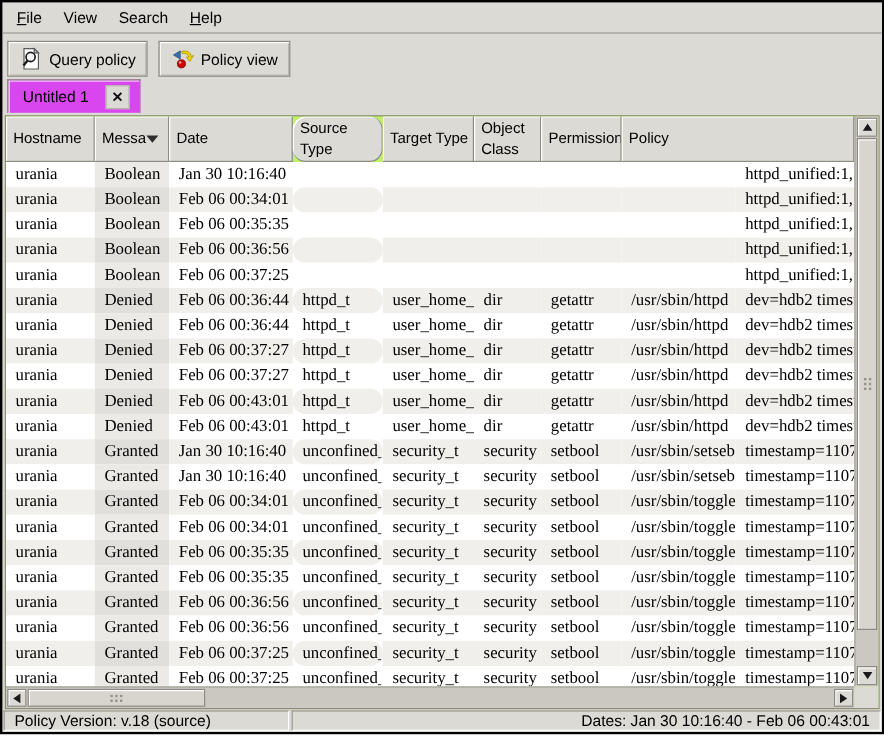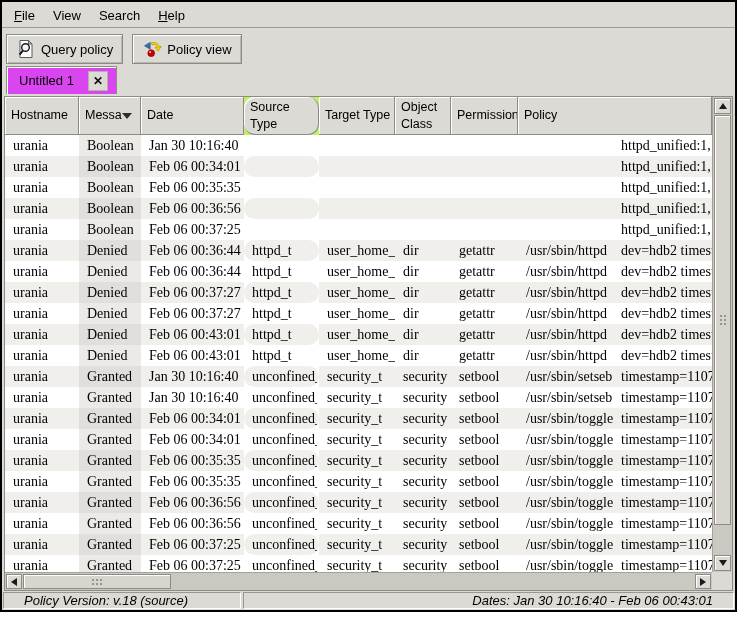--- a/index.html
+++ b/index.html
@@ -103,21 +103,21 @@
     box-shadow:4px 0 #97948e,8px 0 #97948e,0 4px #97948e,4px 4px #97948e,8px 4px #97948e;
     margin:-4px 0 0 -8px;}
   .gripv{width:2px;height:2px;background:#97948e;
     box-shadow:4px 0 #97948e,0 4px #97948e,4px 4px #97948e,0 8px #97948e,4px 8px #97948e;
     margin:-8px 0 0 -4px;}
   .corner{position:absolute;right:0;bottom:0;width:20px;height:18px;background:#dcdad5;}
   
   .statusbar{height:19px;flex:none;display:flex;padding:1px 1px;gap:2px;font-size:13px;}
   .status-sec{
     border:1px solid;border-color:#9a978f #ffffff #ffffff #9a978f;
-    padding:0 20px;line-height:15px;overflow:hidden;white-space:nowrap;font-style:italic;
+    padding:0 8px;line-height:15px;overflow:hidden;white-space:nowrap;
   }
   .s-left{width:238px;text-align:left;}
   .s-mid{width:250px;text-align:center;}
   .s-right{flex:1;text-align:right;}
 </style>
 </head>
 <body>
 
 <div id="window">
 

